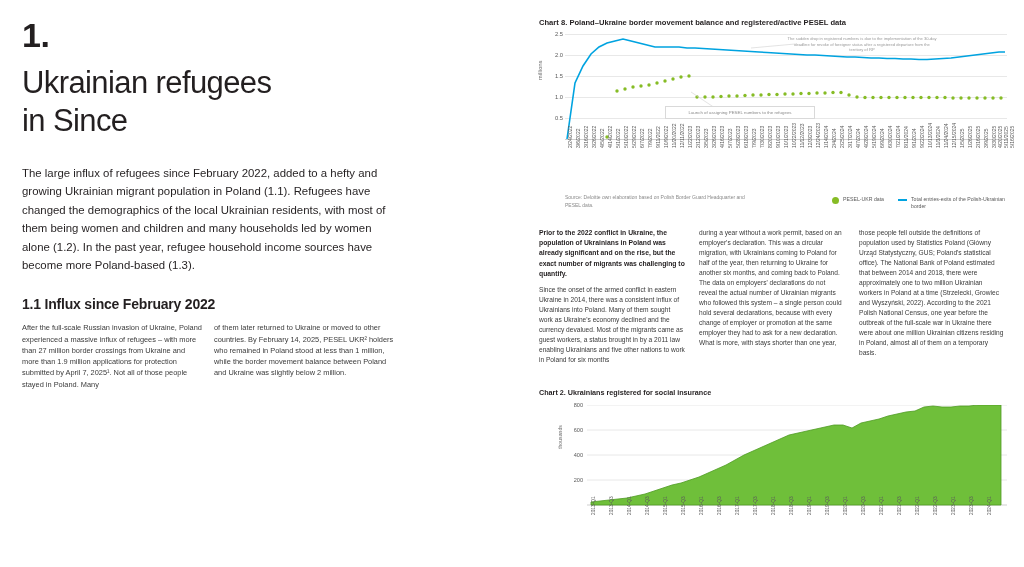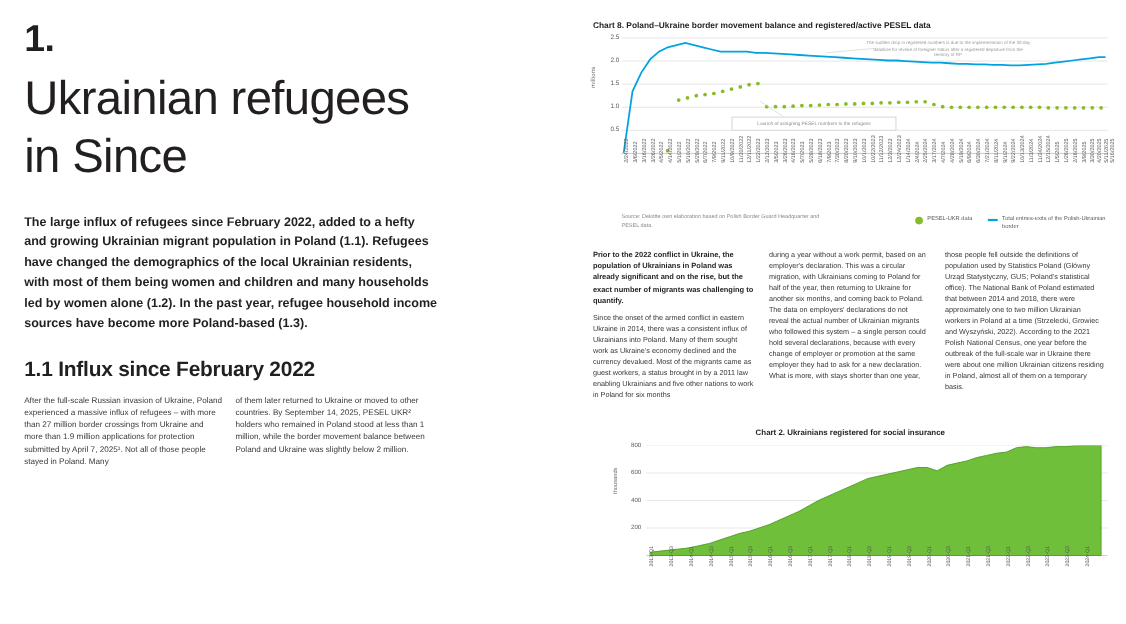--- a/index.html
+++ b/index.html
@@ -14,31 +14,30 @@
   }
   .page { position:relative; width:1024px; height:567px; }
 
   
   .left { position:absolute; left:22px; top:18px; width:400px; }
   .chapter-num {
     font-size:34px; font-weight:700; letter-spacing:-0.5px; line-height:1;
     margin-bottom:12px;
   }
   .chapter-title {
-    font-size:43px; font-weight:400; line-height:1.22; letter-spacing:-0.6px;
+    font-size:31px; font-weight:400; line-height:1.22; letter-spacing:-0.6px;
     margin-bottom:24px;
   }
   .chapter-title span { display:block; }
   .lede {
     font-size:11.4px; line-height:1.62; color:#231f20; width:378px;
     margin-bottom:22px;
-    font-weight:bold;
   }
   .section-head {
-    font-size:19px; font-weight:700; letter-spacing:-0.2px;
+    font-size:14px; font-weight:700; letter-spacing:-0.2px;
     margin-bottom:10px;
   }
   .two-col {
     display:flex; gap:12px; width:378px;
   }
   .two-col .col { width:180px; }
   .two-col p {
     margin:0; font-size:7.4px; line-height:1.52; color:#3a3a3a;
   }
 
@@ -103,21 +102,21 @@
   .body3 {
     position:absolute; left:539px; top:228px; width:468px;
     display:flex; gap:14px;
   }
   .body3 .col { width:146px; }
   .body3 p { margin:0 0 0 0; font-size:6.6px; line-height:1.52; color:#3a3a3a; }
   .body3 p.lead { font-weight:700; color:#231f20; margin-bottom:6px; font-size:6.8px; line-height:1.5; }
 
   
   .chart2-wrap { position:absolute; left:539px; top:388px; width:468px; height:172px; }
-  .chart2-title { font-size:7.2px; font-weight:700; margin-bottom:8px;text-align:center; }
+  .chart2-title { font-size:7.2px; font-weight:700; margin-bottom:8px; }
   .c2-plot { position:relative; left:18px; width:450px; height:128px; }
   .c2-unit {
     position:absolute; left:0px; top:44px;
     transform:rotate(-90deg); transform-origin:left top;
     font-size:5.2px; color:#6b6b6b;
   }
   .c2-ylabels { position:absolute; left:8px; top:0; width:18px; height:108px; }
   .c2-ylabels div { position:absolute; right:0; font-size:5.6px; color:#5a5a5a; }
   .c2-area { position:absolute; left:30px; top:0; right:0; height:108px; }
   .c2-xlabels { position:absolute; left:30px; top:110px; right:0; height:44px; }
@@ -137,21 +136,21 @@
       <span>Ukrainian refugees</span>
       <span>in Since</span>
     </div>
     <div class="lede">The large influx of refugees since February 2022, added to a hefty and growing Ukrainian migrant population in Poland (1.1). Refugees have changed the demographics of the local Ukrainian residents, with most of them being women and children and many households led by women alone (1.2). In the past year, refugee household income sources have become more Poland-based (1.3).</div>
     <div class="section-head">1.1 Influx since February 2022</div>
     <div class="two-col">
       <div class="col">
         <p>After the full-scale Russian invasion of Ukraine, Poland experienced a massive influx of refugees – with more than 27 million border crossings from Ukraine and more than 1.9 million applications for protection submitted by April 7, 2025¹. Not all of those people stayed in Poland. Many</p>
       </div>
       <div class="col">
-        <p>of them later returned to Ukraine or moved to other countries. By September 14, 2025, PESEL UKR² holders who remained in Poland stood at less than 1 million, while the border movement balance between Poland and Ukraine was slightly below 2 million.</p>
+        <p>of them later returned to Ukraine or moved to other countries. By February 14, 2025, PESEL UKR² holders who remained in Poland stood at less than 1 million, while the border movement balance between Poland and Ukraine was slightly below 2 million.</p>
       </div>
     </div>
   </div>
 
   <div class="right">
     <div class="chart-title">Chart 8. Poland–Ukraine border movement balance and registered/active PESEL data</div>
 
     <div class="chart1-wrap">
 
       <div class="axis-unit">millions</div>

